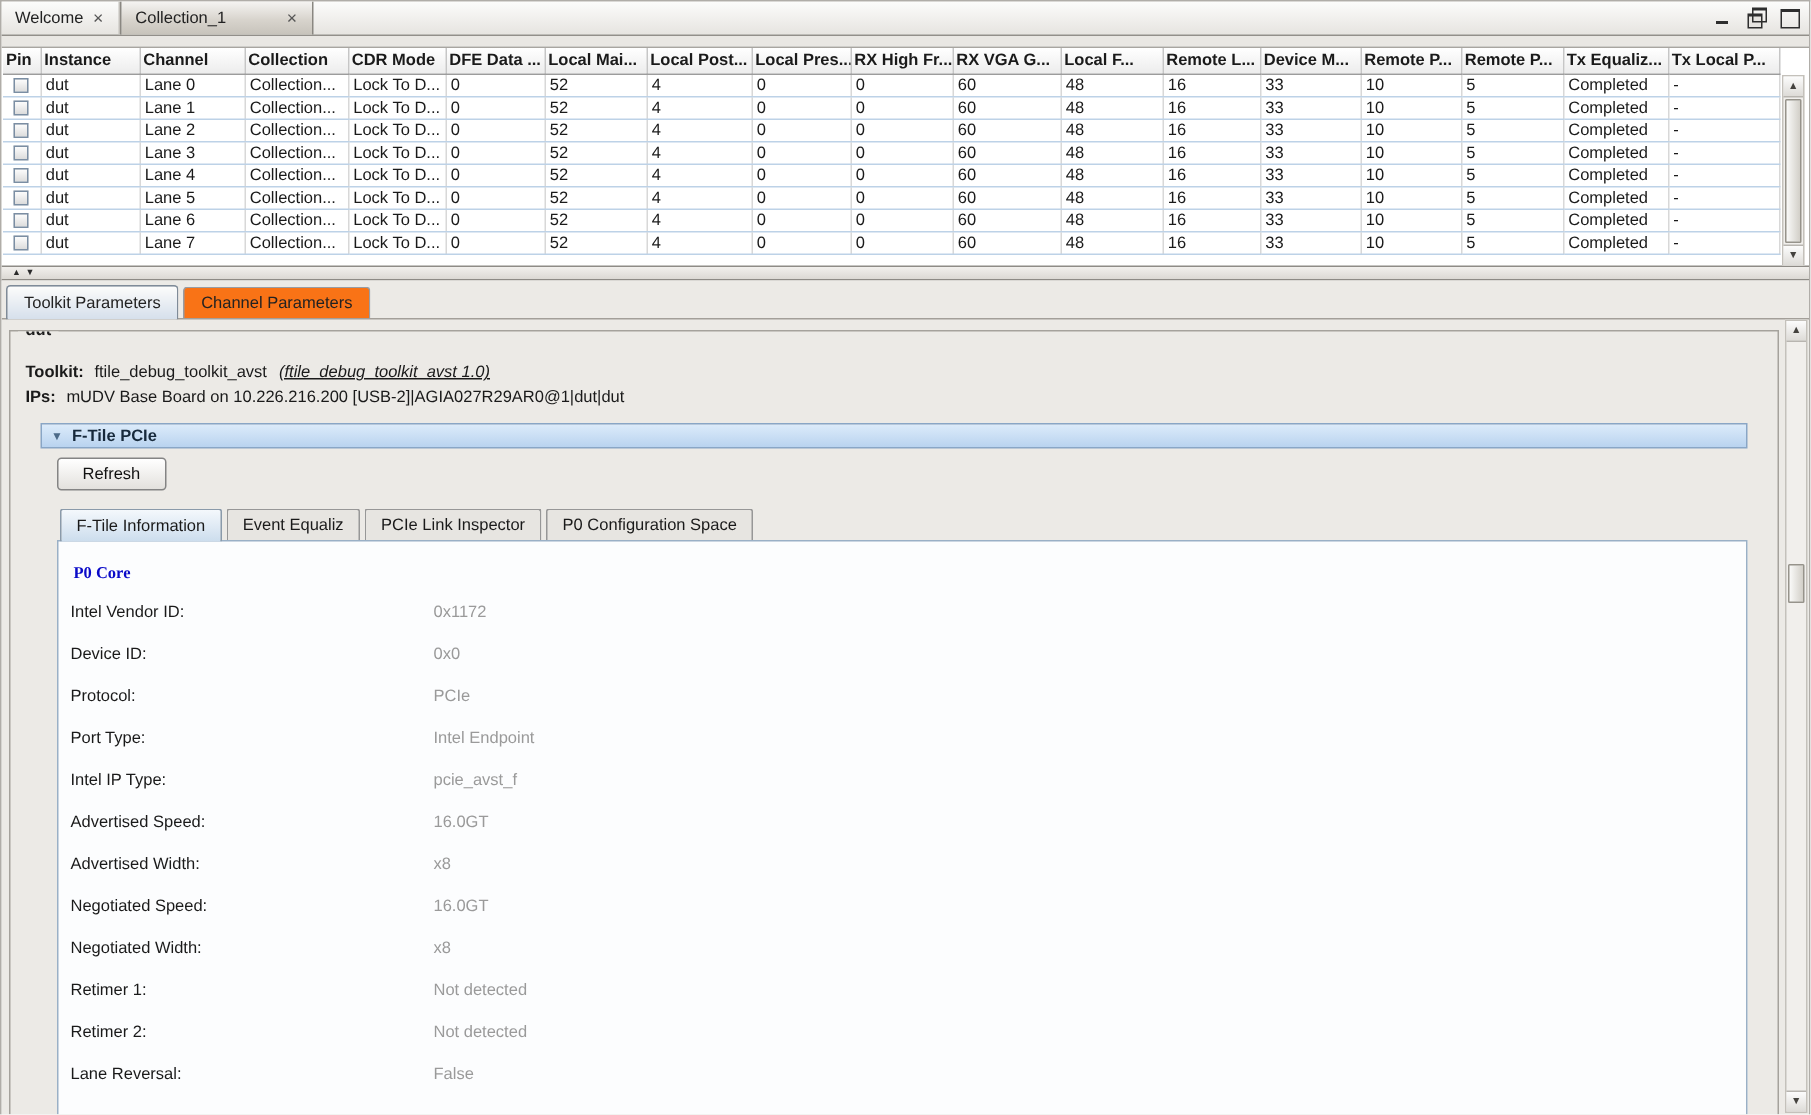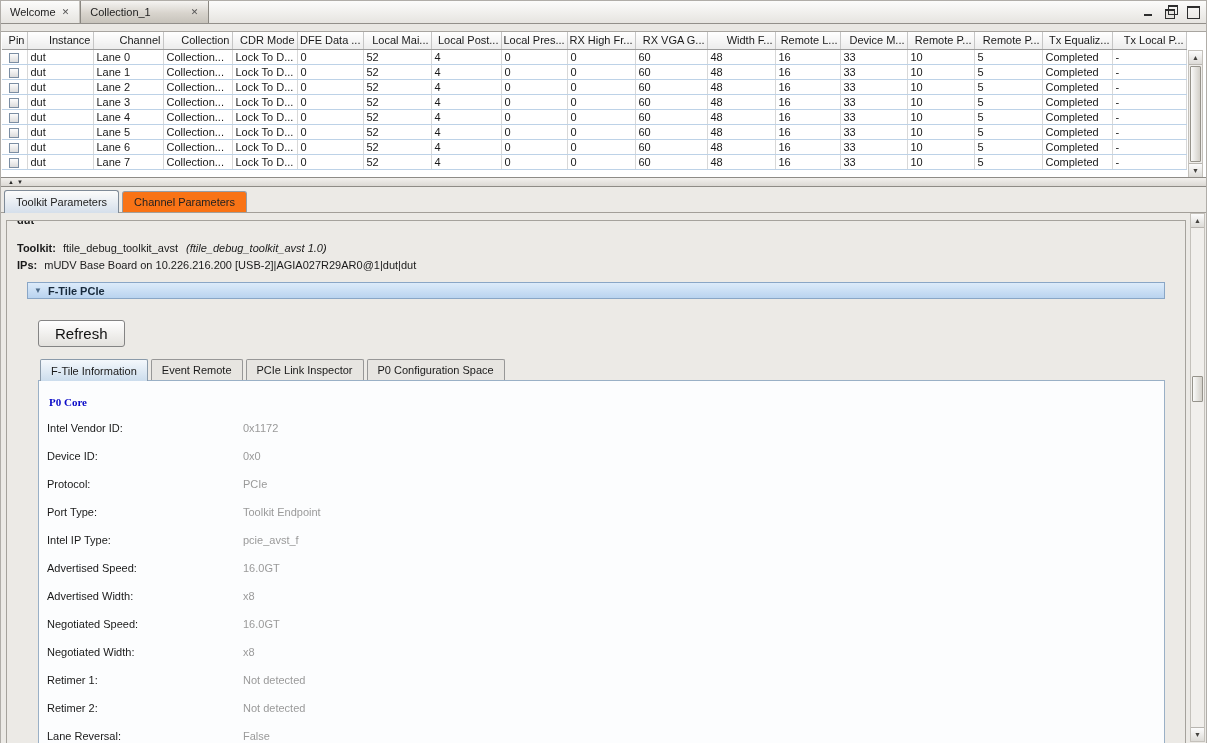--- a/index.html
+++ b/index.html
@@ -25,21 +25,21 @@
   .wc-restore::before { content: ""; position: absolute; left: 1px; top: 4px; width: 8px; height: 7px; border: 1px solid #2e2e2e; border-top-width: 2px; background: #e6e4e0; }
   .wc-restore::after { content: ""; position: absolute; left: 4px; top: 0; width: 8px; height: 7px; border: 1px solid #2e2e2e; border-top-width: 2px; }
   .wc-max::before { content: ""; position: absolute; left: 1px; top: 1px; width: 11px; height: 10px; border: 1px solid #2e2e2e; border-top-width: 2px; }
 
   
   .editor-gap { height: 7px; flex: none; background: #e9e7e3; }
 
   
   .table-area { flex: none; height: 147px; position: relative; background: #ffffff; border-top: 1px solid #a8a5a0; border-bottom: 1px solid #8e8b86; overflow: hidden; }
   table.lane-table { border-collapse: collapse; table-layout: fixed; width: 1184px; margin-left: 1px; background: #fff; }
-  .lane-table th { font-weight: normal; background: linear-gradient(#ffffff, #ececec); border-right: 1px solid #c6c6c6; border-bottom: 1px solid #9c9c9c; height: 17px; padding: 0 2px; text-align: right; white-space: nowrap; overflow: hidden; }
+  .lane-table th { font-weight: bold; background: linear-gradient(#ffffff, #ececec); border-right: 1px solid #c6c6c6; border-bottom: 1px solid #9c9c9c; height: 17px; padding: 0 2px; text-align: left; white-space: nowrap; overflow: hidden; }
   .lane-table td { height: 15px; border-right: 1px solid #d8d8d8; border-bottom: 1px solid #bdd2e7; padding: 0 3px; white-space: nowrap; overflow: hidden; }
   .lane-table td.pin-cell { text-align: center; padding: 0; }
   .checkbox { display: inline-block; width: 10px; height: 10px; border: 1px solid #7b8ea3; background: linear-gradient(#fcfcfc, #dcdcdc); vertical-align: middle; }
 
   
   .scrollbar { position: absolute; width: 15px; background: #f1efec; border: 1px solid #c4c1bb; display: flex; flex-direction: column; }
   .sb-btn { height: 14px; flex: none; display: flex; align-items: center; justify-content: center; font-size: 7px; color: #44423e; background: linear-gradient(#fcfcfc, #dddbd7); cursor: pointer; }
   .sb-btn.up { border-bottom: 1px solid #b8b5b0; }
   .sb-btn.down { border-top: 1px solid #b8b5b0; }
   .sb-track { flex: 1; position: relative; }
@@ -57,36 +57,36 @@
   .tab2 { display: flex; align-items: center; height: 21px; padding: 0 11px; border: 1px solid #979ca4; border-bottom: none; margin-right: 3px; border-top-left-radius: 3px; border-top-right-radius: 3px; background: #f97316; color: #222; cursor: pointer; }
   .tab2-active { background: linear-gradient(#fcfcfb, #d5dfeb); height: 23px; margin-bottom: -1px; border-color: #7f8b98; z-index: 2; }
 
   .pane-body { position: absolute; top: 26px; left: 0; right: 18px; bottom: 0; padding: 0 2px 0 5px; }
   .dut-group { position: relative; height: calc(100% - 7px); margin-top: 7px; border: 1px solid #a5a29c; border-bottom: none; padding: 16px 12px 0 8px; overflow: hidden; }
   .dut-legend { position: absolute; top: -7px; left: 5px; background: #eceae6; padding: 0 5px; font-weight: bold; color: #1c1c1c; }
 
   .meta-line { margin: 5px 0 5px 2px; color: #1a1a1a; }
   .meta-label { font-weight: bold; }
   .meta-value { margin-left: 4px; }
-  .meta-version { margin-left: 5px; font-style: italic; }
+  .meta-version { margin-left: 5px; font-style: italic; text-decoration: underline; }
 
   .section { margin: 11px 8px 0 12px; }
   .section-header { height: 17px; background: linear-gradient(#dcebfa, #b9d3ef); border: 1px solid #89a6c6; display: flex; align-items: center; gap: 6px; padding-left: 6px; font-weight: bold; color: #17293b; cursor: pointer; }
   .twistie { font-size: 8px; color: #4c6a88; }
   .section-body { padding: 5px 0 0 11px; }
 
-  .btn { font-family: inherit; font-size: 15px; padding: 4px 16px; border: 1px solid #848484; border-radius: 3px; background: linear-gradient(#ffffff, #e3e1dd); margin: 16px 0 12px 0; cursor: pointer; color: #111; }
+  .btn { font-family: inherit; font-size: 11px; padding: 4px 16px; border: 1px solid #848484; border-radius: 3px; background: linear-gradient(#ffffff, #e3e1dd); margin: 1px 0 12px 0; cursor: pointer; color: #111; }
 
   .tabbar3 { display: flex; align-items: flex-end; padding-left: 2px; position: relative; z-index: 2; }
   .tab3 { height: 21px; display: flex; align-items: center; padding: 0 10px; border: 1px solid #979797; border-bottom: none; margin-right: 3px; background: #e7e5e1; border-top-left-radius: 2px; border-top-right-radius: 2px; cursor: pointer; }
   .tab3-active { background: linear-gradient(#f4f8fc, #ccdded); height: 22px; margin-bottom: -1px; border-color: #8a9aaa; }
 
   .info-panel { border: 1px solid #9ab0c6; background: #fcfdfe; height: 520px; padding: 7px 0 0 8px; position: relative; z-index: 1; }
   .p0-heading { color: #0a0ac8; font-weight: bold; margin: 8px 0 6px 2px; font-family: Liberation Serif, serif; }
-  .field-row { display: flex; align-items: center; height: 28px; }
+  .field-row { display: flex; align-items: center; height: 28px; gap: 46px; }
   .field-label { width: 196px; color: #1a1a1a; flex: none; }
   .field-value { color: #9a9a9a; }
 </style>
 </head>
 <body>
 
 <div class="app">
 
   <div class="editor-tabbar">
     <div class="etab etab-welcome">
@@ -134,21 +134,21 @@
             <th>Instance</th>
             <th>Channel</th>
             <th>Collection</th>
             <th>CDR Mode</th>
             <th>DFE Data ...</th>
             <th>Local Mai...</th>
             <th>Local Post...</th>
             <th>Local Pres...</th>
             <th>RX High Fr...</th>
             <th>RX VGA G...</th>
-            <th>Width F...</th>
+            <th>Local F...</th>
             <th>Remote L...</th>
             <th>Device M...</th>
             <th>Remote P...</th>
             <th>Remote P...</th>
             <th>Tx Equaliz...</th>
             <th>Tx Local P...</th>
           </tr>
       </thead>
       <tbody>
           <tr>
@@ -358,21 +358,21 @@
         <div class="section">
           <div class="section-header">
             <span class="twistie">▼</span>
             <span>F-Tile PCIe</span>
           </div>
           <div class="section-body">
             <button class="btn">Refresh</button>
 
             <div class="tabbar3">
                 <div class="tab3 tab3-active">F-Tile Information</div>
-                <div class="tab3">Event Remote</div>
+                <div class="tab3">Event Equaliz</div>
                 <div class="tab3">PCIe Link Inspector</div>
                 <div class="tab3">P0 Configuration Space</div>
               </div>
 
             <div class="info-panel">
               <div class="p0-heading">P0 Core</div>
               <div>
                   <div class="field-row">
                     <span class="field-label">Intel Vendor ID:</span>
                     <span class="field-value">0x1172</span>
@@ -380,21 +380,21 @@
                   <div class="field-row">
                     <span class="field-label">Device ID:</span>
                     <span class="field-value">0x0</span>
                   </div>
                   <div class="field-row">
                     <span class="field-label">Protocol:</span>
                     <span class="field-value">PCIe</span>
                   </div>
                   <div class="field-row">
                     <span class="field-label">Port Type:</span>
-                    <span class="field-value">Toolkit Endpoint</span>
+                    <span class="field-value">Intel Endpoint</span>
                   </div>
                   <div class="field-row">
                     <span class="field-label">Intel IP Type:</span>
                     <span class="field-value">pcie_avst_f</span>
                   </div>
                   <div class="field-row">
                     <span class="field-label">Advertised Speed:</span>
                     <span class="field-value">16.0GT</span>
                   </div>
                   <div class="field-row">

